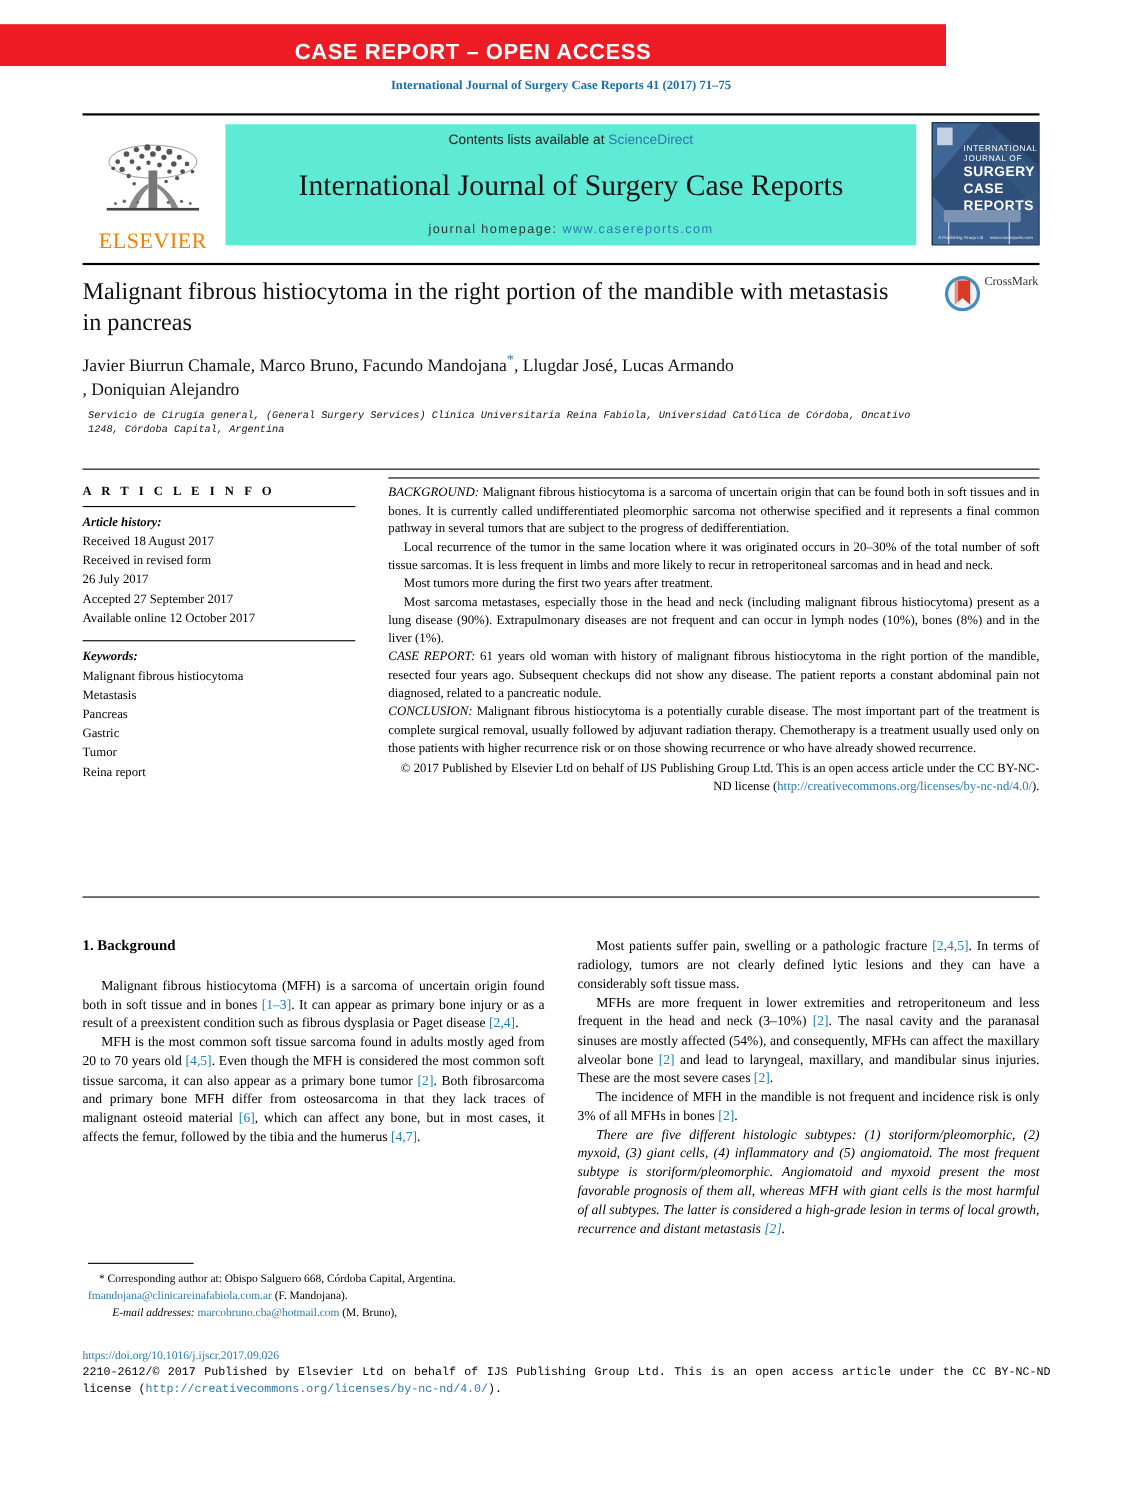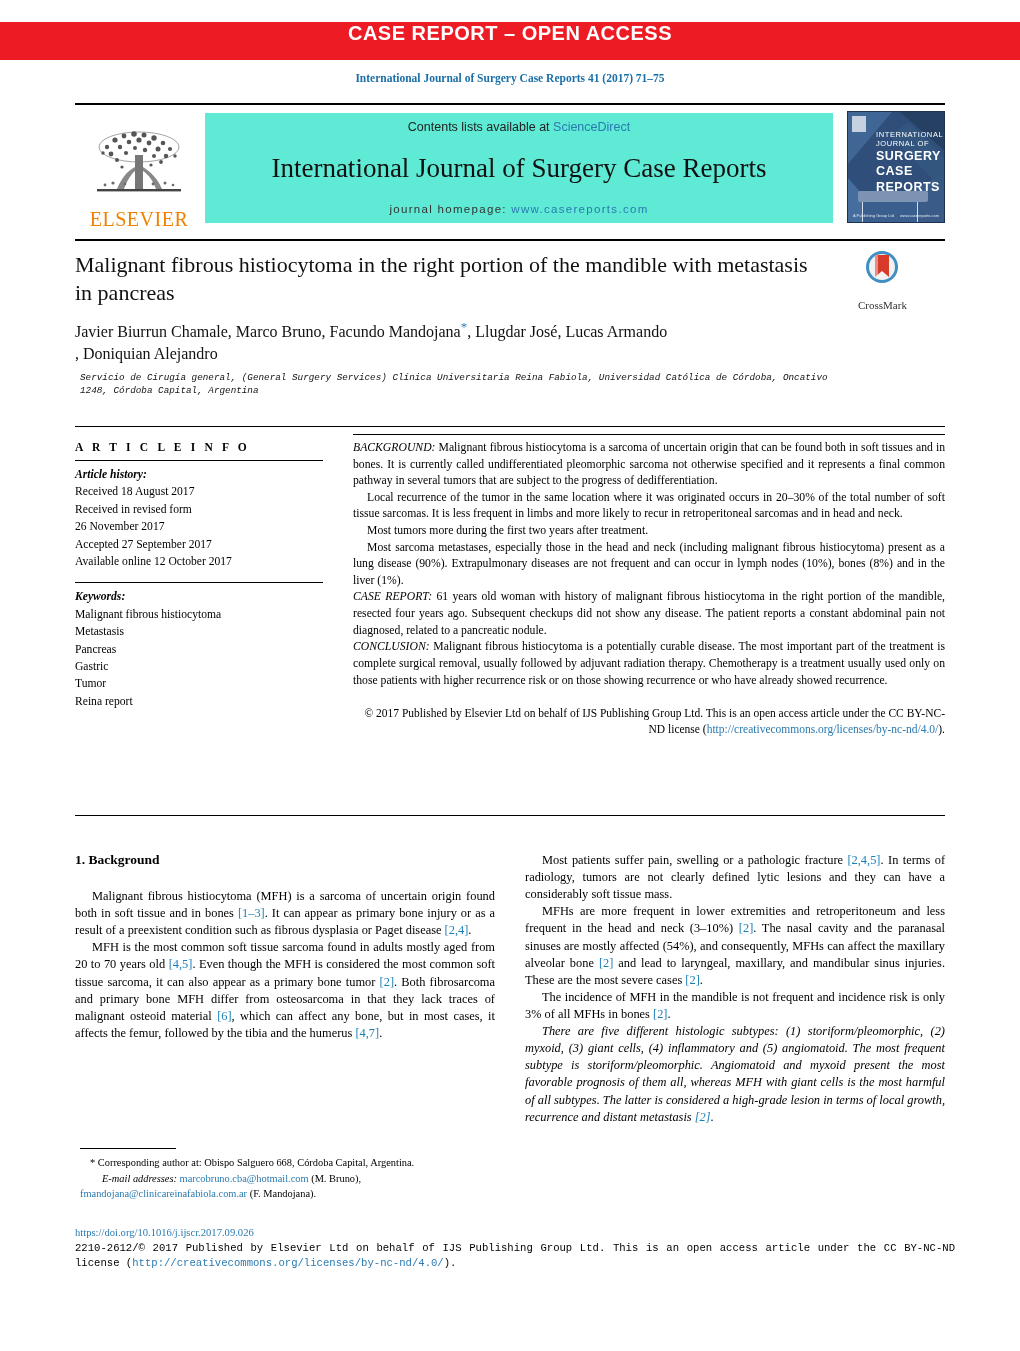--- a/index.html
+++ b/index.html
@@ -11,23 +11,23 @@
     font-family: "Liberation Serif", serif;
     color: #000000;
     overflow: hidden;
   }
   .page { position: relative; width: 1020px; height: 1351px; }
 
   
   .banner {
     position: absolute;
     left: 0; top: 22px;
-    width: 1020px; height: 38px;
+    width: 860px; height: 38px;
     background: #ed1c24;
-    display: flex; align-items: flex-start; justify-content: center;
+    display: flex; align-items: flex-end; justify-content: center;
   }
   .banner-text {
     color: #ffffff;
     font-family: "Liberation Sans", sans-serif;
     font-weight: bold;
     font-size: 20px;
     letter-spacing: 0.5px;
   }
 
   
@@ -133,21 +133,21 @@
   }
   .article-title {
     position: absolute; left: 75px; top: 251px; width: 740px;
     font-family: "Liberation Serif", serif;
     font-size: 22px;
     line-height: 1.28;
     color: #111;
   }
   .crossmark {
     position: absolute; left: 858px; top: 250px;
-    display: flex; align-items: center; gap: 15px; flex-direction: column;
+    display: flex; gap: 3px;
   }
   .crossmark-label {
     font-family: "Liberation Serif", serif;
     font-size: 11px; color: #333;
   }
   .authors {
     position: absolute; left: 75px; top: 318px; width: 790px;
     font-family: "Liberation Serif", serif;
     font-size: 16px;
     line-height: 1.35;
@@ -191,21 +191,21 @@
     font-family: "Liberation Serif", serif;
     font-size: 11.7px;
     line-height: 1.42;
     text-align: justify;
     padding-top: 5px;
   }
   .abs-body p { margin: 0; }
   .abs-body p.ind { text-indent: 14px; }
   .abs-lbl { font-style: italic; }
   .copy {
-    margin-top: 16px;
+    margin-top: 2px;
     text-align: right;
     font-size: 11.5px;
     line-height: 1.42;
   }
   .lnk { color: #2a7ab0; }
 
   
   .body-left  { position: absolute; left: 75px; top: 852px; width: 420px; }
   .body-right { position: absolute; left: 525px; top: 852px; width: 420px; }
   .h1num {
@@ -372,21 +372,21 @@
 
   <div class="panel">
 
     <div class="col-info">
       <div class="sect-head">A R T I C L E   I N F O</div>
       <div class="hrule"></div>
       <div class="info-group info-block-1">
         <div class="ital">Article history:</div>
         <div>Received 18 August 2017</div>
         <div>Received in revised form</div>
-        <div>26 November 2017</div>
+        <div>26 July 2017</div>
         <div>Accepted 27 September 2017</div>
         <div>Available online 12 October 2017</div>
       </div>
       <div class="info-rule"></div>
       <div class="info-group">
         <div class="ital">Keywords:</div>
         <div>Malignant fibrous histiocytoma</div>
         <div>Metastasis</div>
         <div>Pancreas</div>
         <div>Gastric</div>
@@ -420,27 +420,27 @@
   <div class="body-right">
     <p class="para">Most patients suffer pain, swelling or a pathologic fracture <span style="color:#1a7fb5">[2,4,5]</span>. In terms of radiology, tumors are not clearly defined lytic lesions and they can have a considerably soft tissue mass.</p>
     <p class="para">MFHs are more frequent in lower extremities and retroperitoneum and less frequent in the head and neck (3–10%) <span style="color:#1a7fb5">[2]</span>. The nasal cavity and the paranasal sinuses are mostly affected (54%), and consequently, MFHs can affect the maxillary alveolar bone <span style="color:#1a7fb5">[2]</span> and lead to laryngeal, maxillary, and mandibular sinus injuries. These are the most severe cases <span style="color:#1a7fb5">[2]</span>.</p>
     <p class="para">The incidence of MFH in the mandible is not frequent and incidence risk is only 3% of all MFHs in bones <span style="color:#1a7fb5">[2]</span>.</p>
     <p class="para it">There are five different histologic subtypes: (1) storiform/pleomorphic, (2) myxoid, (3) giant cells, (4) inflammatory and (5) angiomatoid. The most frequent subtype is storiform/pleomorphic. Angiomatoid and myxoid present the most favorable prognosis of them all, whereas MFH with giant cells is the most harmful of all subtypes. The latter is considered a high-grade lesion in terms of local growth, recurrence and distant metastasis <span style="color:#1a7fb5">[2]</span>.</p>
   </div>
 
   <div class="fn-rule"></div>
   <div class="footnote">
     <div style="text-indent:10px">* Corresponding author at: Obispo Salguero 668, Córdoba Capital, Argentina.</div>
+    <div>
+      <span class="lnk">fmandojana@clinicareinafabiola.com.ar</span><span> (F. Mandojana).</span>
+    </div>
     <div style="text-indent:22px">
       <span class="ital">E-mail addresses:</span>
       <span class="lnk">marcobruno.cba@hotmail.com</span><span> (M. Bruno),</span>
     </div>
-    <div>
-      <span class="lnk">fmandojana@clinicareinafabiola.com.ar</span><span> (F. Mandojana).</span>
-    </div>
   </div>
 
   <div class="doi">https://doi.org/10.1016/j.ijscr.2017.09.026</div>
   <div class="bottomline">
     <span>2210-2612/© 2017 Published by Elsevier Ltd on behalf of IJS Publishing Group Ltd. This is an open access article under the CC BY-NC-ND license (</span><span class="lnk">http://creativecommons.org/licenses/by-nc-nd/4.0/</span><span>).</span>
   </div>
 
 </div>
 
 </body></html>

